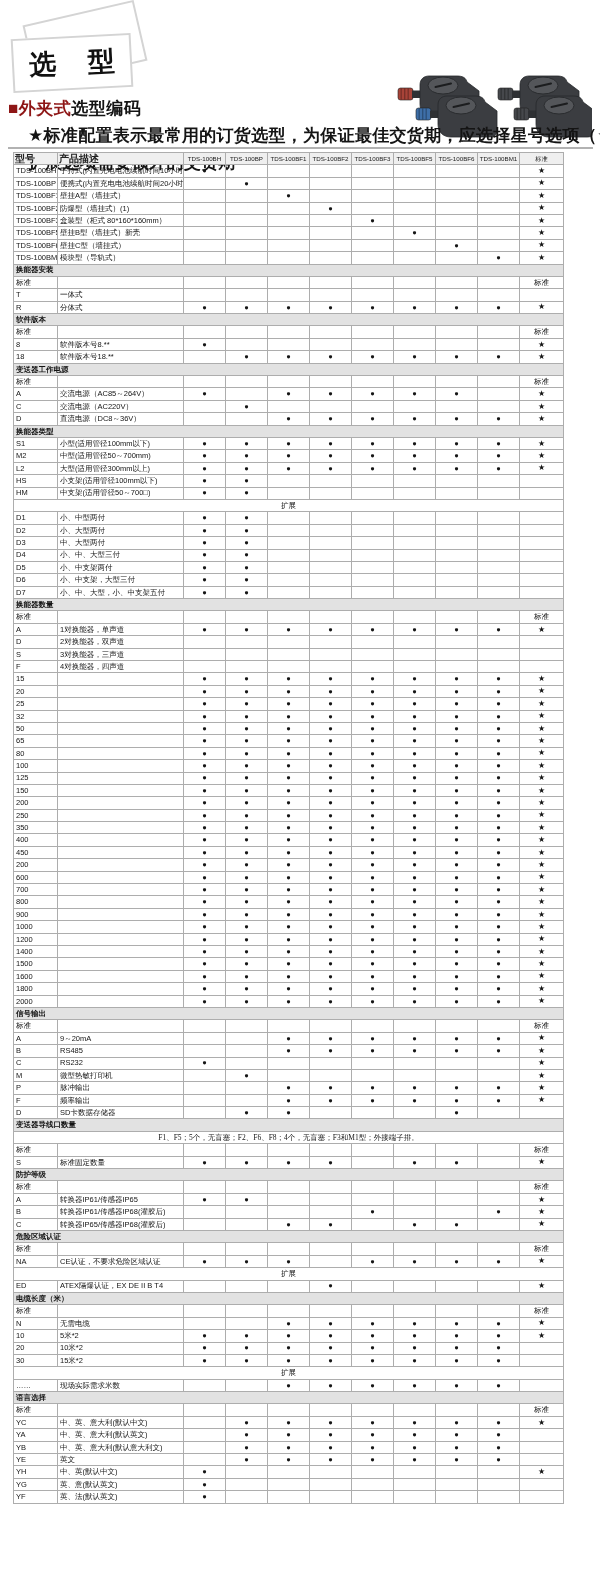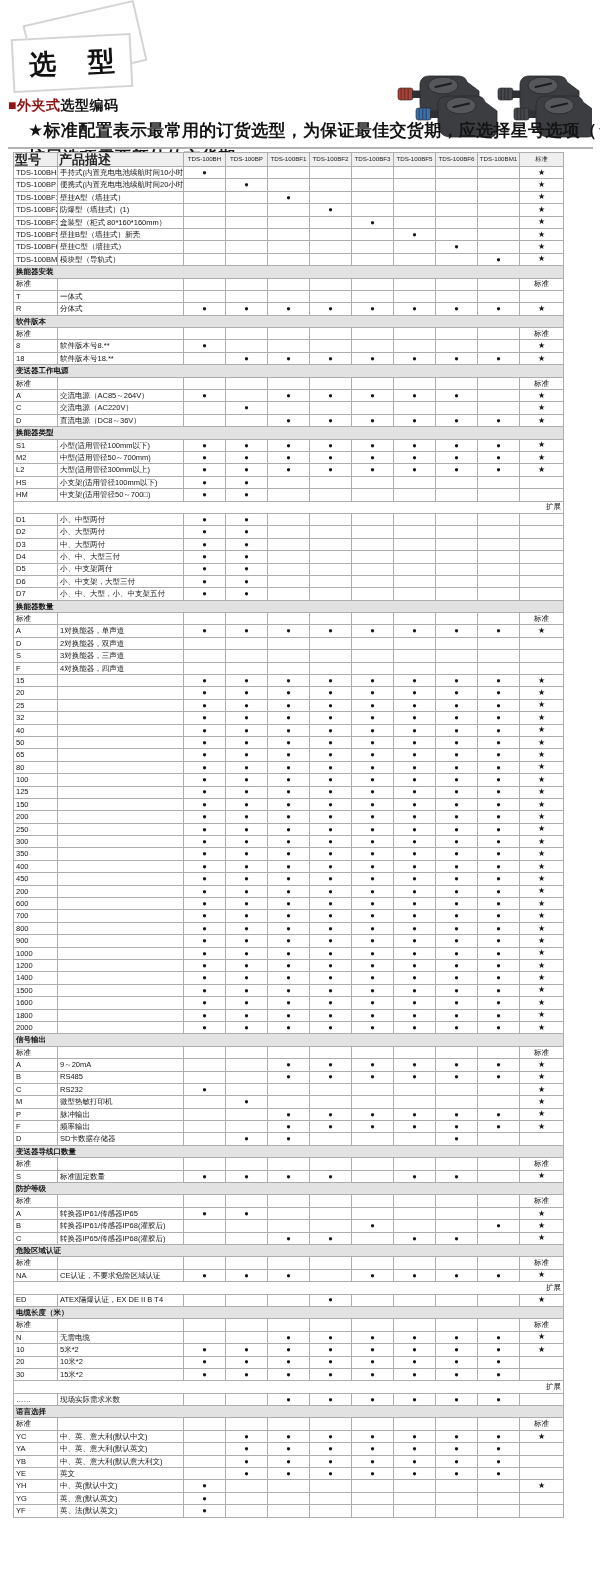--- a/index.html
+++ b/index.html
@@ -9,39 +9,39 @@
   
   .title-stack{position:absolute;left:10px;top:12px;width:150px;height:92px;}
   .card{position:absolute;background:#fff;border:2px solid #d4d4d4;}
   .card.back{left:18px;top:0px;width:110px;height:58px;transform:rotate(-13deg);}
   .card.front{left:2px;top:24px;width:116px;height:50px;transform:rotate(-3deg);
               display:flex;align-items:center;justify-content:center;}
   .card.front span{font-size:27px;font-weight:bold;letter-spacing:12px;margin-left:12px;color:#111;}
 
   
   .intro{position:absolute;left:8px;top:97px;width:390px;}
-  .bullet{font-size:14px;font-weight:bold;letter-spacing:0.5px;}
+  .bullet{font-size:17px;font-weight:bold;letter-spacing:0.5px;}
   .bullet .red{color:#8e1616;}
   .note-line{font-size:17px;font-weight:bold;margin:4px 0 0 20px;letter-spacing:0.3px;white-space:nowrap;}
 
   
   .photo{position:absolute;left:386px;top:72px;}
 
   .rule{position:absolute;left:8px;top:147px;width:585px;height:2px;background:#b2b2b2;}
 
   
   table.sel{position:absolute;left:13px;top:152px;width:550px;border-collapse:collapse;
             table-layout:fixed;border:1px solid #8e8e8e;}
   table.sel th,table.sel td{border:1px solid #adadad;height:11.4px;line-height:1;
             padding:0 2px;font-size:7.5px;overflow:hidden;white-space:nowrap;
             font-weight:normal;vertical-align:middle;}
   table.sel thead th{background:#efefef;text-align:center;font-size:6.2px;padding:0 1px;color:#222;}
-  table.sel thead th.lft{text-align:left;font-size:13px;font-weight:bold;}
+  table.sel thead th.lft{text-align:left;font-size:10px;font-weight:bold;}
   tr.sec td{background:#e2e2e2;font-weight:bold;text-align:left;}
-  tr.noterow td{text-align:right;font-family:Liberation Serif, serif;}
+  tr.noterow td{text-align:center;font-family:Liberation Serif, serif;}
   td.code{text-align:left;}
   td.desc{text-align:left;font-size:7px;}
   td.dot{text-align:center;font-size:7px;padding:0;}
   td.std{text-align:center;font-size:7px;padding:0;}
   td.std.star{font-size:8px;}
 </style>
 </head>
 <body>
 
 <div class="title-stack">
@@ -651,33 +651,20 @@
         <td class="dot">●</td>
         <td class="dot">●</td>
         <td class="dot">●</td>
         <td class="dot">●</td>
         <td class="dot">●</td>
         <td class="dot">●</td>
         <td class="dot">●</td>
         <td class="std star">★</td>
       </tr>
       <tr>
-        <td class="code">40</td>
-        <td class="desc"></td>
-        <td class="dot">●</td>
-        <td class="dot">●</td>
-        <td class="dot">●</td>
-        <td class="dot">●</td>
-        <td class="dot">●</td>
-        <td class="dot">●</td>
-        <td class="dot">●</td>
-        <td class="dot">●</td>
-        <td class="std star">★</td>
-      </tr>
-      <tr>
         <td class="code">50</td>
         <td class="desc"></td>
         <td class="dot">●</td>
         <td class="dot">●</td>
         <td class="dot">●</td>
         <td class="dot">●</td>
         <td class="dot">●</td>
         <td class="dot">●</td>
         <td class="dot">●</td>
         <td class="dot">●</td>
@@ -756,33 +743,20 @@
         <td class="dot">●</td>
         <td class="dot">●</td>
         <td class="dot">●</td>
         <td class="dot">●</td>
         <td class="dot">●</td>
         <td class="dot">●</td>
         <td class="std star">★</td>
       </tr>
       <tr>
         <td class="code">250</td>
-        <td class="desc"></td>
-        <td class="dot">●</td>
-        <td class="dot">●</td>
-        <td class="dot">●</td>
-        <td class="dot">●</td>
-        <td class="dot">●</td>
-        <td class="dot">●</td>
-        <td class="dot">●</td>
-        <td class="dot">●</td>
-        <td class="std star">★</td>
-      </tr>
-      <tr>
-        <td class="code">300</td>
         <td class="desc"></td>
         <td class="dot">●</td>
         <td class="dot">●</td>
         <td class="dot">●</td>
         <td class="dot">●</td>
         <td class="dot">●</td>
         <td class="dot">●</td>
         <td class="dot">●</td>
         <td class="dot">●</td>
         <td class="std star">★</td>
@@ -1084,20 +1058,23 @@
         <td class="dot">●</td>
         <td class="dot"></td>
         <td class="dot"></td>
         <td class="dot"></td>
         <td class="dot">●</td>
         <td class="dot"></td>
         <td class="std"></td>
       </tr>
       <tr class="sec">
         <td colspan="11">变送器导线口数量</td>
+      </tr>
+      <tr class="noterow">
+        <td colspan="11">F1、F5；5个，无盲塞；F2、F6、F8；4个，无盲塞；F3和M1型；外接端子排。</td>
       </tr>
       <tr>
         <td class="code">标准</td>
         <td class="desc"></td>
         <td class="dot"></td>
         <td class="dot"></td>
         <td class="dot"></td>
         <td class="dot"></td>
         <td class="dot"></td>
         <td class="dot"></td>

